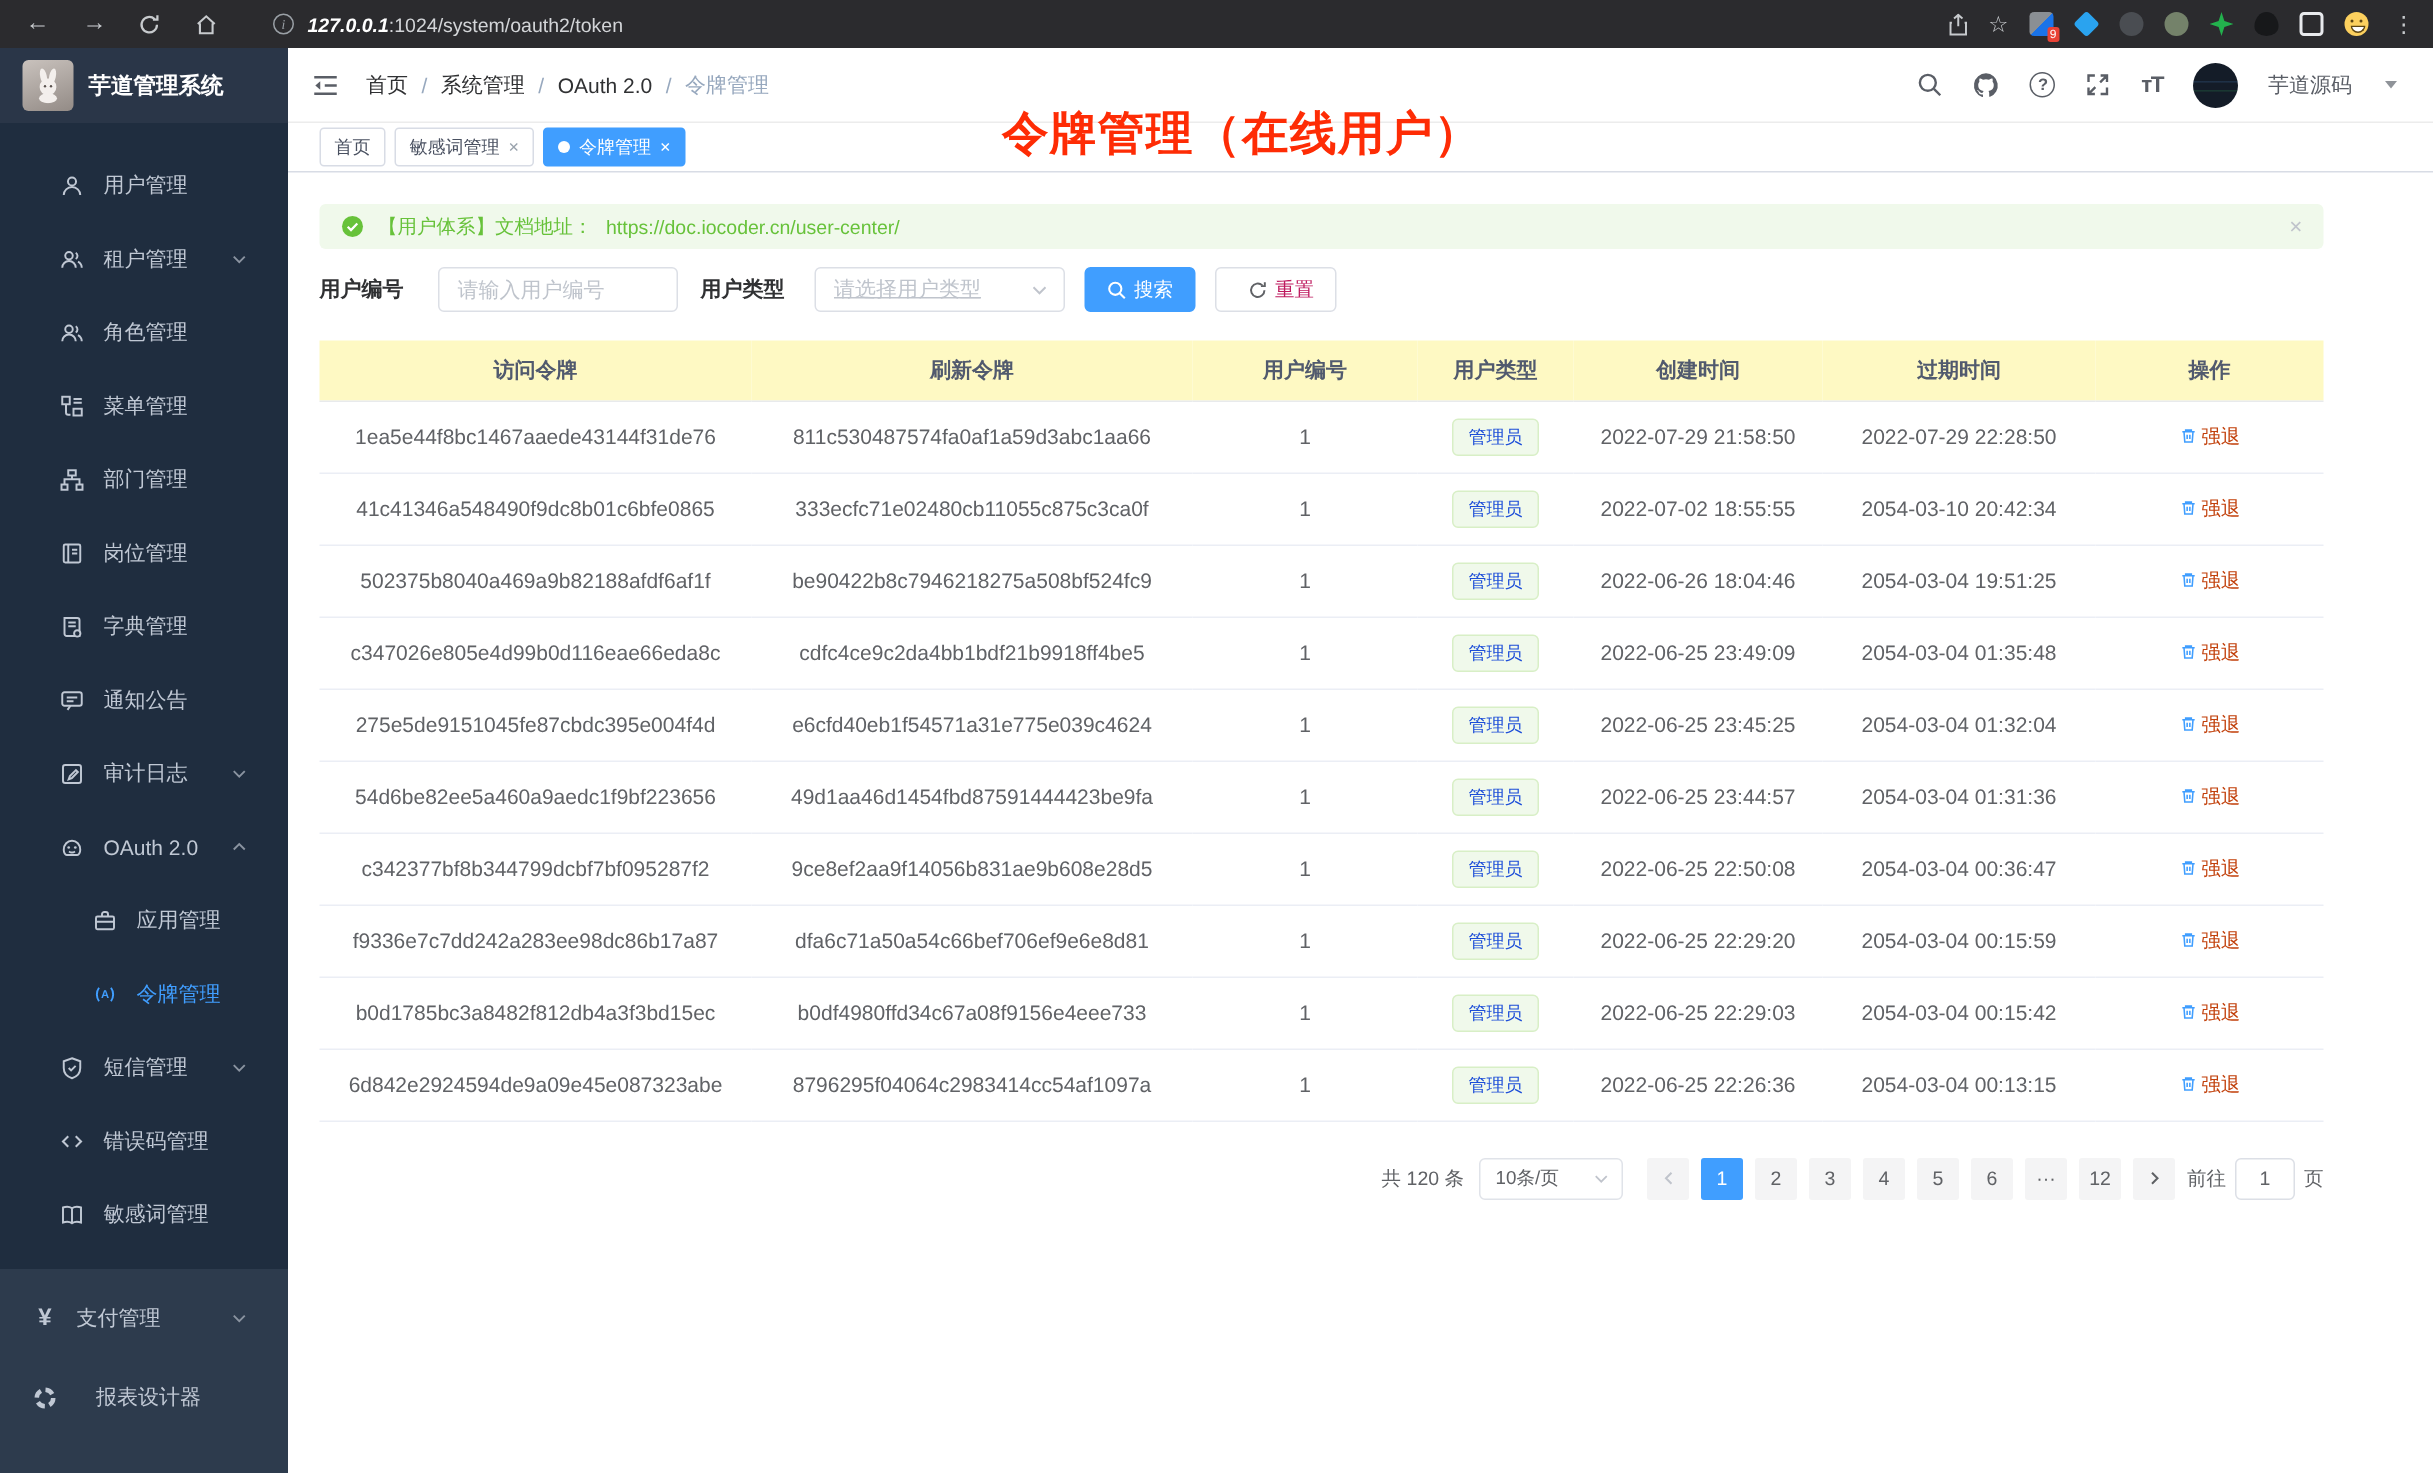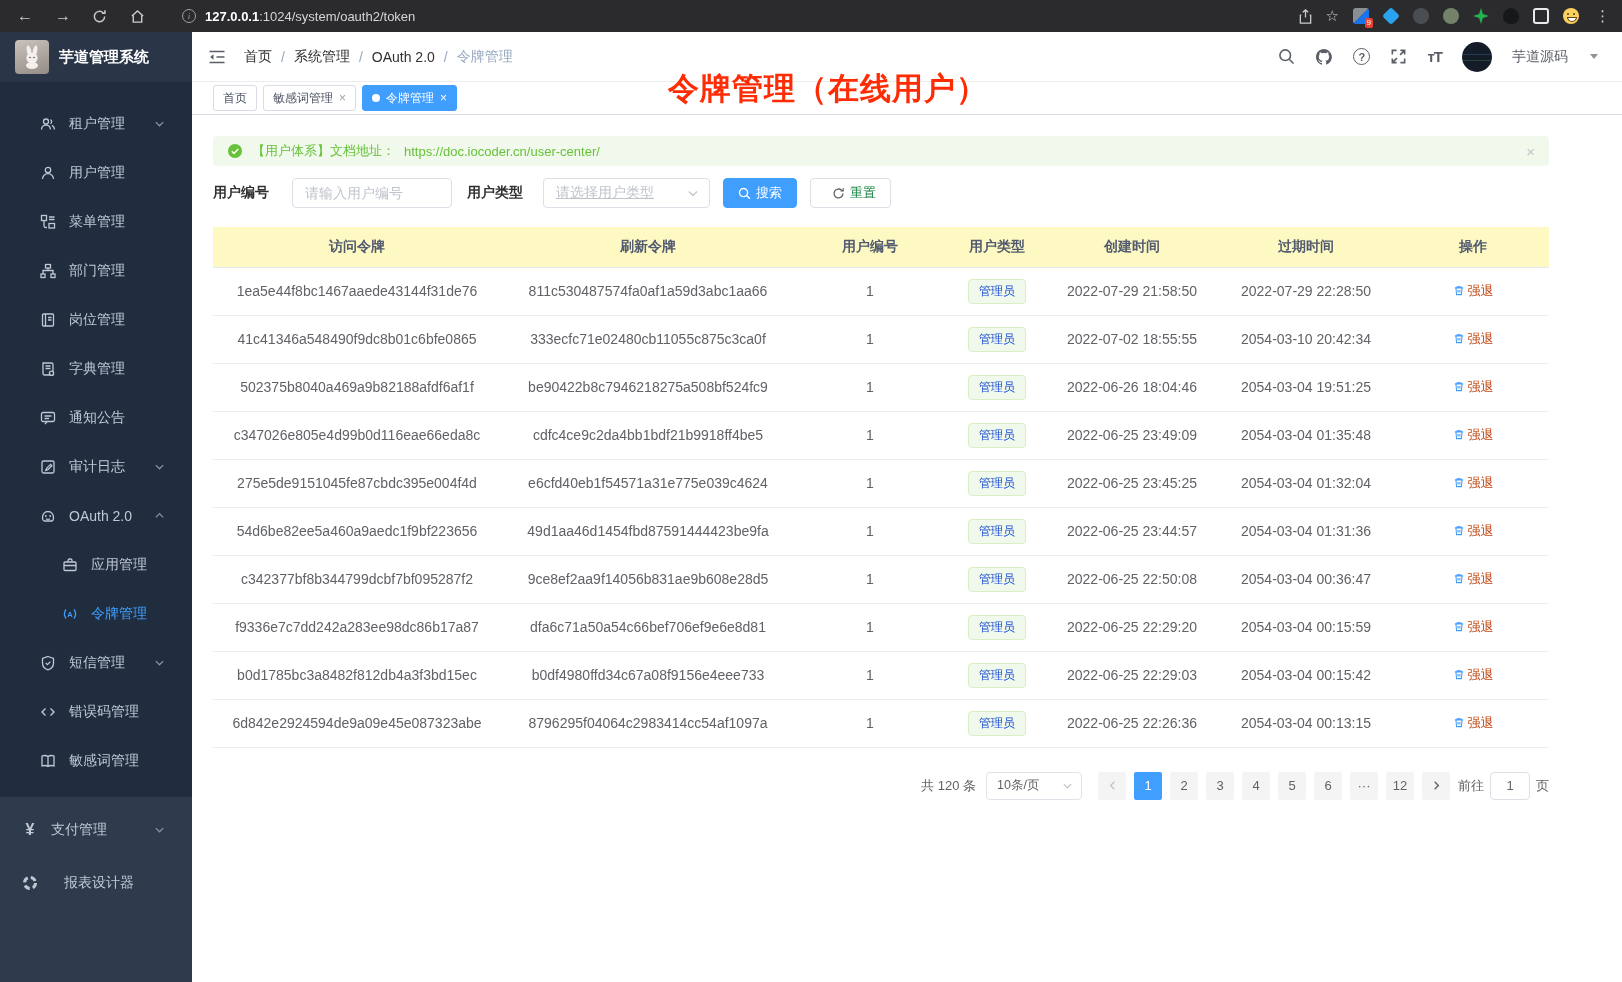--- a/index.html
+++ b/index.html
@@ -5,21 +5,21 @@
   * { box-sizing: border-box; margin: 0; padding: 0; }
   html,body { width:1622px; height:982px; overflow:hidden; font-family:"Liberation Sans",sans-serif; background:#fff; }
 
   
   .browser-bar { height:32px; background:#2b2b2e; display:flex; align-items:center; color:#c7cacd; }
   .bnav { display:flex; align-items:center; gap:20px; padding-left:16px; font-size:16px; }
   .bnav .gl { width:18px; text-align:center; }
   .url-area { display:flex; align-items:center; gap:9px; margin-left:34px; font-size:13px; }
   .info-badge { width:14px; height:14px; border:1.2px solid #9aa0a6; border-radius:50%; color:#9aa0a6;
     font-size:9px; display:inline-flex; align-items:center; justify-content:center; font-style:italic; font-family:"Liberation Serif",serif; }
-  .url-host { color:#ffffff; font-weight:bold; }
+  .url-host { color:#ffffff; font-weight:bold;font-style:italic; }
   .url-path { color:#d3d5d8; }
   .bright { margin-left:auto; display:flex; align-items:center; gap:14px; padding-right:12px; }
   .ext { position:relative; width:16px; height:16px; display:inline-block; }
   .ext-cluster { background:linear-gradient(135deg,#8a8f94 0 50%,#1a73e8 50% 100%); border-radius:3px; }
   .ext-badge { position:absolute; right:-4px; bottom:-4px; background:#e94235; color:#fff; font-size:8px;
     padding:0 2px; border-radius:2px; line-height:10px; }
   .ext-gem { background:#2aa3ef; transform:rotate(45deg) scale(.78); border-radius:3px; }
   .ext-dark { background:#4a4d52; border-radius:50%; }
   .ext-olive { background:#74826a; border-radius:50%; }
   .ext-star { background:#23b14d; clip-path:polygon(50% 0,62% 38%,100% 50%,62% 62%,50% 100%,38% 62%,0 50%,38% 38%); }
@@ -77,21 +77,21 @@
   .alert .x { margin-left:auto; color:#c0c4cc; font-size:15px; cursor:pointer; }
 
   .search-row { margin-top:12px; display:flex; align-items:center; font-size:14px; }
   .f-label { font-weight:bold; color:#303133; }
   .inp { width:160px; height:30px; border:1px solid #dcdfe6; border-radius:4px; padding:0 12px; font-size:14px; color:#606266; font-family:inherit; }
   .inp::placeholder { color:#bfc4cc; }
   .sel { width:167px; height:30px; border:1px solid #dcdfe6; border-radius:4px; padding:0 10px 0 12px; display:inline-flex; align-items:center; color:#bfc4cc;text-decoration:underline; }
   .sel .ph { flex:1; font-size:14px; }
   .btn { height:30px; border-radius:4px; font-size:13px; display:inline-flex; align-items:center; gap:5px; padding:0 14px; cursor:pointer; }
   .btn-primary { background:#409eff; border:1px solid #409eff; color:#fff; }
-  .btn-plain { background:#fff; border:1px solid #dcdfe6; color:#15803d;padding-left:21px; }
+  .btn-plain { background:#fff; border:1px solid #dcdfe6; color:#be185d;padding-left:21px; }
 
   table { margin-top:19px; width:1336px; border-collapse:collapse; table-layout:fixed; font-size:14px; }
   thead th { background:#fef9c3; color:#515a6e; font-weight:bold; height:40px; text-align:center; border-bottom:1px solid #e8eaec; }
   tbody td { height:48px; text-align:center; color:#606266; border-bottom:1px solid #ebeef5; overflow:hidden; white-space:nowrap; }
   .badge { display:inline-block; padding:3px 10px; font-size:12px; color:#1d4ed8; background:#f0f9eb; border:1px solid #d8efc6; border-radius:4px; }
   .act-link { color:#c2410c; font-size:13px; display:inline-flex; align-items:center; gap:3px; text-decoration:none; cursor:pointer; }
 
   .pagination { margin-top:24px; width:1336px; display:flex; justify-content:flex-end; align-items:center; font-size:13px; color:#606266; }
   .pg-total { margin-right:10px; }
   .pg-size { width:96px; height:28px; border:1px solid #e0e3e9; border-radius:4px; display:inline-flex; align-items:center; padding:0 8px 0 10px; color:#606266; margin-right:12px; }
@@ -162,37 +162,45 @@
             <circle cx="9" cy="12.5" r=".8" fill="#5a524e"></circle>
             <circle cx="13" cy="12.5" r=".8" fill="#5a524e"></circle>
           </svg>
       </span>
       <span class="logo-title">芋道管理系统</span>
     </div>
 
     <nav class="menu">
       <div class="m-item">
         <svg class="i" width="16" height="16" viewBox="0 0 16 16" fill="none" stroke="currentColor" stroke-width="1.3">
+            <circle cx="8" cy="5" r="2.7"></circle>
+            <path d="M2.5 14c0-3 2.5-5.3 5.5-5.3s5.5 2.3 5.5 5.3"></path>
+          </svg>
+        <span class="lbl">用户管理</span>
+      </div>
+      <div class="m-item">
+        <svg class="i" width="16" height="16" viewBox="0 0 16 16" fill="none" stroke="currentColor" stroke-width="1.3">
             <circle cx="6" cy="5.5" r="2.5"></circle>
             <path d="M1.5 13.5c0-2.5 2-4.5 4.5-4.5s4.5 2 4.5 4.5"></path>
             <path d="M10.5 3.5a2.5 2.5 0 0 1 0 4.2M12 9.4c1.5.8 2.5 2.3 2.5 4.1"></path>
           </svg>
         <span class="lbl">租户管理</span>
         <span class="chev">
             <svg class="i" width="11" height="11" viewBox="0 0 12 12" fill="none" stroke="currentColor" stroke-width="1.4">
               <path d="M2 4.5 6 8.5l4-4"></path>
             </svg>
           </span>
       </div>
       <div class="m-item">
         <svg class="i" width="16" height="16" viewBox="0 0 16 16" fill="none" stroke="currentColor" stroke-width="1.3">
-            <circle cx="8" cy="5" r="2.7"></circle>
-            <path d="M2.5 14c0-3 2.5-5.3 5.5-5.3s5.5 2.3 5.5 5.3"></path>
-          </svg>
-        <span class="lbl">用户管理</span>
+            <circle cx="6" cy="5.5" r="2.5"></circle>
+            <path d="M1.5 13.5c0-2.5 2-4.5 4.5-4.5s4.5 2 4.5 4.5"></path>
+            <path d="M10.5 3.5a2.5 2.5 0 0 1 0 4.2M12 9.4c1.5.8 2.5 2.3 2.5 4.1"></path>
+          </svg>
+        <span class="lbl">角色管理</span>
       </div>
       <div class="m-item">
         <svg class="i" width="16" height="16" viewBox="0 0 16 16" fill="none" stroke="currentColor" stroke-width="1.3">
             <rect x="1.5" y="1.5" width="5" height="5"></rect>
             <path d="M9 3h5.5M9 5.5h5.5M4 6.5V12c0 .8.7 1.5 1.5 1.5H7"></path>
             <rect x="9" y="9.5" width="5.5" height="4.5"></rect>
           </svg>
         <span class="lbl">菜单管理</span>
       </div>
       <div class="m-item">

